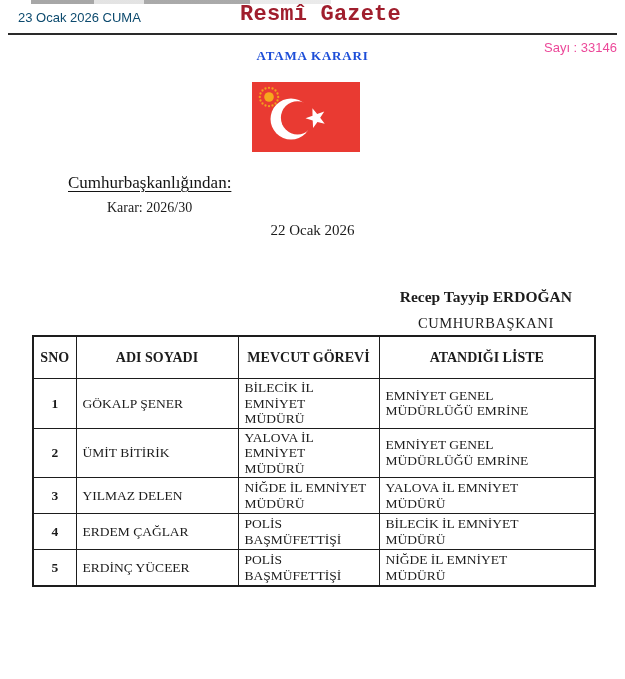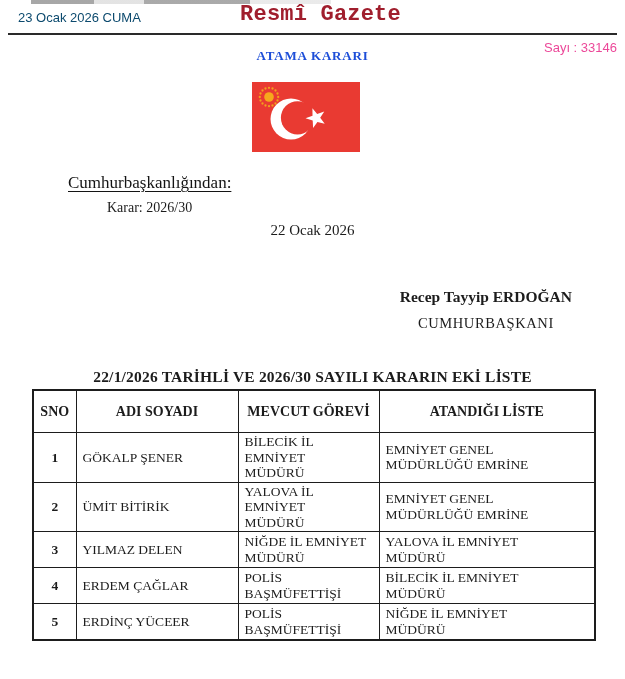--- a/index.html
+++ b/index.html
@@ -129,21 +129,20 @@
   <div class="decision-no">Karar: 2026/30</div>
 
 
   <div class="decree-date">22 Ocak 2026</div>
 
   <div class="signature">
     <div class="signer-name">Recep Tayyip ERDOĞAN</div>
     <div class="signer-title">CUMHURBAŞKANI</div>
   </div>
 
-  <div class="annex-title">22/1/2026 TARİHLİ VE 2026/30 SAYILI KARARIN EKİ LİSTE</div>
 
   <table class="annex">
     <colgroup>
       <col style="width:43px">
         <col style="width:162px">
         <col style="width:141px">
         <col style="width:216px">
     </colgroup>
     <thead>
       <tr>

